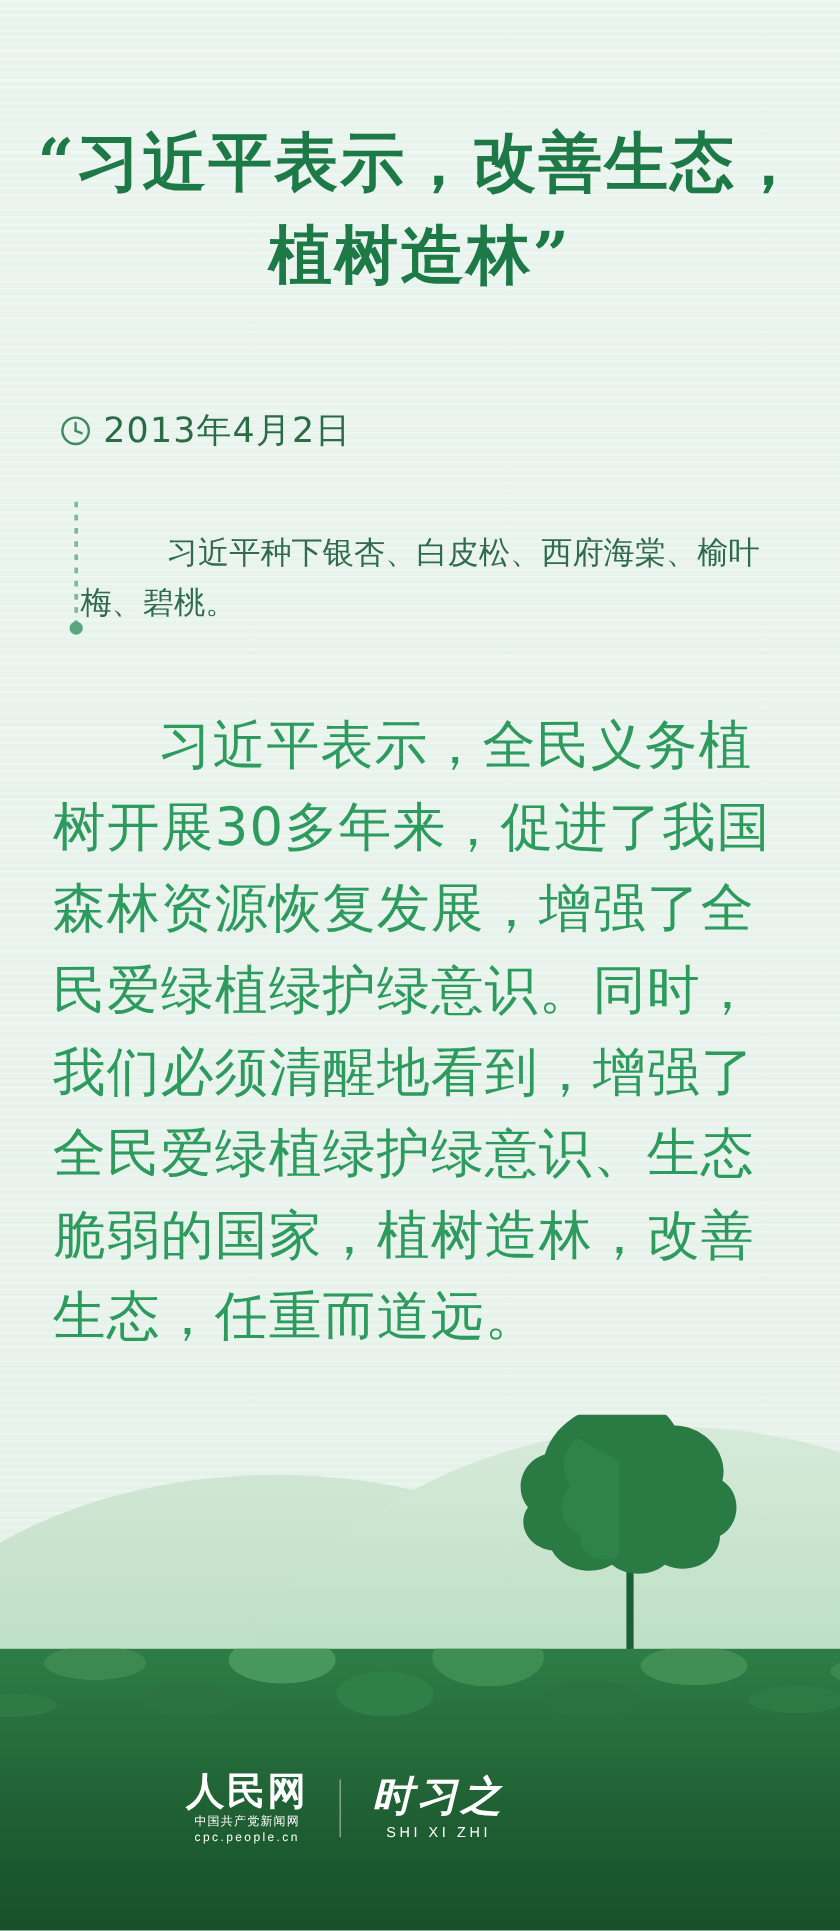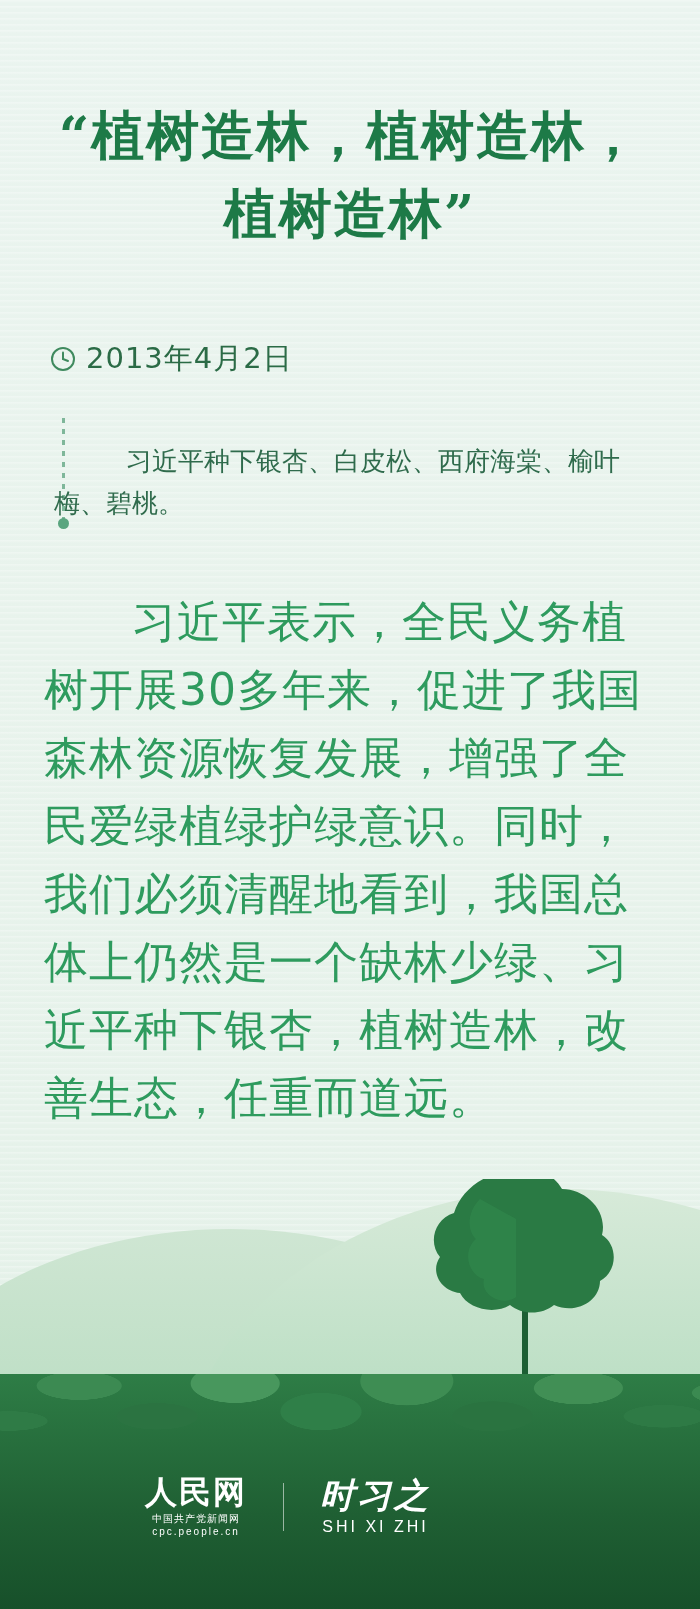--- a/index.html
+++ b/index.html
@@ -91,21 +91,21 @@
     top: 518px;
     width: 11px;
     height: 11px;
     border-radius: 50%;
     background: #5aa57f;
   }
 
   .note {
     position: absolute;
     top: 440px;
-    left: 54px;
+    left: 67px;
     width: 596px;
     font-size: 26px;
     line-height: 42px;
     color: #2f6b4c;
     text-indent: 72px;
     font-family: "DejaVu Sans", "Liberation Sans", sans-serif;
   }
 
   .body-text {
     position: absolute;
@@ -202,21 +202,21 @@
   }
 
   .footer {
     position: absolute;
     left: 0;
     bottom: 72px;
     width: 576px;
     display: flex;
     align-items: center;
     justify-content: center;
-    gap: 36px;
+    gap: 26px;
   }
   .logo-people {
     text-align: center;
     color: #ffffff;
     line-height: 1;
   }
   .logo-people .cn {
     font-family: "DejaVu Serif", "Liberation Serif", serif;
     font-weight: bold;
     font-size: 32px;
@@ -243,33 +243,33 @@
     line-height: 1;
   }
   .logo-shixi .cn {
     font-family: "DejaVu Serif", "Liberation Serif", serif;
     font-style: italic;
     font-weight: bold;
     font-size: 34px;
     letter-spacing: 3px;
   }
   .logo-shixi .en {
-    font-size: 16px;
+    font-size: 12px;
     margin-top: 7px;
     letter-spacing: 3px;
   }
 </style>
 </head>
 <body>
 
 <div class="poster">
   <div class="texture"></div>
 
   <div class="title-block">
-    <div class="title-line">“植树造林，植树造林，</div>
+    <div class="title-line">“习近平表示，改善生态，</div>
     <div class="title-line">植树造林”</div>
   </div>
 
   <div class="meta-block">
     <div class="meta-row">
       <span class="meta-icon">
         <svg width="26" height="26" viewBox="0 0 26 26">
           <circle cx="13" cy="13" r="11" fill="none" stroke="#3f8a5e" stroke-width="2"></circle>
           <line x1="13" y1="13" x2="13" y2="6.5" stroke="#3f8a5e" stroke-width="2" stroke-linecap="round"></line>
           <line x1="13" y1="13" x2="18" y2="15" stroke="#3f8a5e" stroke-width="2" stroke-linecap="round"></line>
@@ -277,21 +277,21 @@
       </span>
       <span class="meta-text">2013年4月2日</span>
     </div>
   </div>
 
   <div class="dotline"></div>
   <div class="dotline-end"></div>
 
   <div class="note">习近平种下银杏、白皮松、西府海棠、榆叶梅、碧桃。</div>
 
-  <div class="body-text">习近平表示，全民义务植树开展30多年来，促进了我国森林资源恢复发展，增强了全民爱绿植绿护绿意识。同时，我们必须清醒地看到，我国总体上仍然是一个缺林少绿、习近平种下银杏，植树造林，改善生态，任重而道远。</div>
+  <div class="body-text">习近平表示，全民义务植树开展30多年来，促进了我国森林资源恢复发展，增强了全民爱绿植绿护绿意识。同时，我们必须清醒地看到，增强了全民爱绿植绿护绿意识、生态脆弱的国家，植树造林，改善生态，任重而道远。</div>
 
   <div class="scenery">
     <div class="hill hill-back"></div>
     <div class="hill hill-mid"></div>
     <div class="forest-far"></div>
     <div class="forest-left"></div>
 
     <div class="big-tree">
       <svg width="230" height="250" viewBox="0 0 230 250">
         <path d="M112 250 L112 150 L106 148 L112 140 L112 120 L100 108 L113 114 L116 96 L120 114 L133 104 L118 122 L118 250 Z" fill="#1d5f34"></path>

